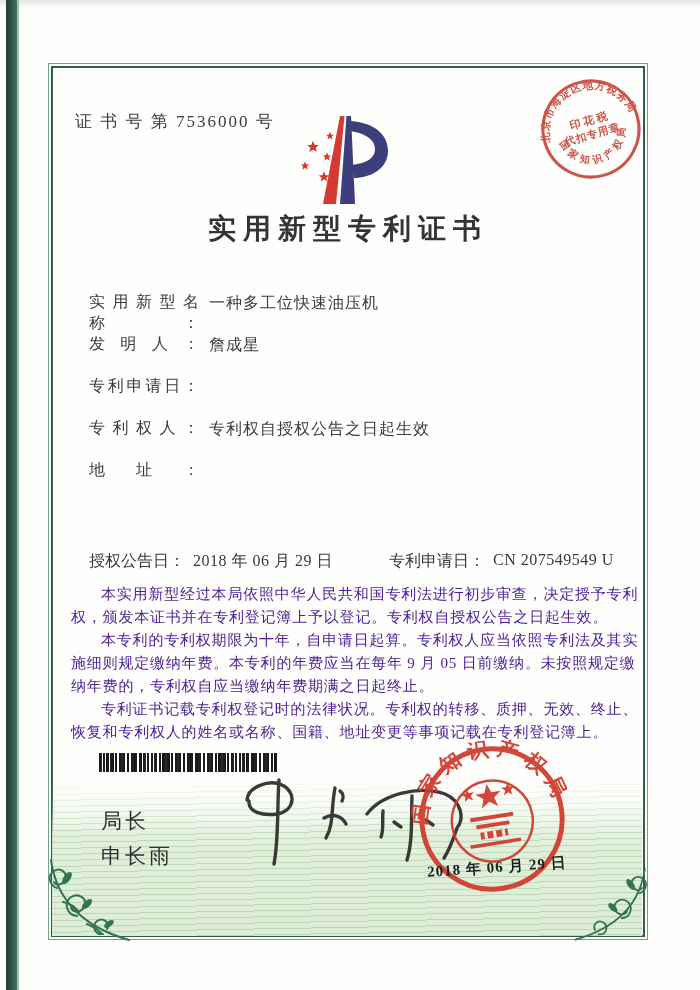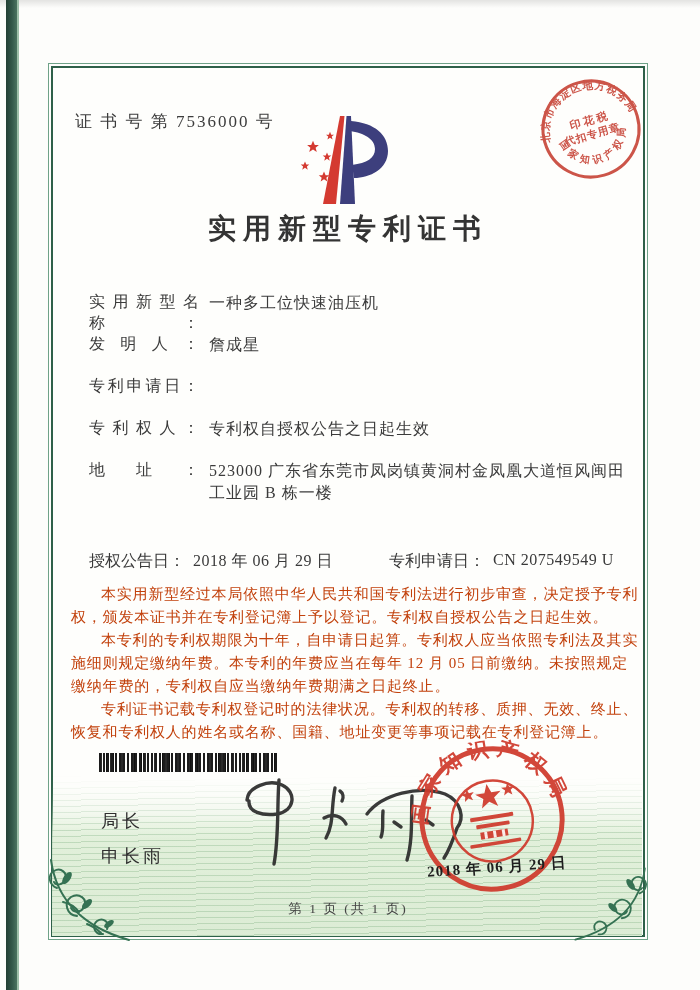--- a/index.html
+++ b/index.html
@@ -32,37 +32,37 @@
   .flabel { width:110px; flex:0 0 110px; text-align:justify; text-align-last:justify;
     letter-spacing:0; color:#3b3b3b; }
   .fvalue { margin-left:10px; letter-spacing:1px; color:#3b3b3b; max-width:420px; line-height:22px; }
   .grant-row { left:40px; top:487px; width:552px; display:flex; font-size:16px; }
   .grant-left { display:flex; width:300px; }
   .grant-right { display:flex; }
   .glabel { width:96px; flex:0 0 96px; text-align:justify; text-align-last:justify; }
   .gvalue { margin-left:8px; letter-spacing:.5px; white-space:nowrap; }
 
   .body-text { left:22px; top:519px; width:572px; font-size:15px; line-height:23px;
-    letter-spacing:.8px; color:#c2410c; }
+    letter-spacing:.8px; color:#4c1d95; }
   .body-text p { text-indent:2em; }
 
   .barcode { left:50px; top:689px; width:178px; height:19px;
     background-image:
       repeating-linear-gradient(90deg,#1c1c1c 0 2px,transparent 2px 4px),
       repeating-linear-gradient(90deg,#111 0 1px,transparent 1px 7px),
       repeating-linear-gradient(90deg,#2a2a2a 0 3px,transparent 3px 11px); }
 
   .guilloche { left:3px; top:712px; width:590px; height:160px;
     background-image:
       repeating-linear-gradient(179deg, rgba(110,165,115,.30) 0 1px, rgba(255,255,255,0) 1px 6px),
       linear-gradient(180deg, rgba(226,240,219,0) 0%, rgba(222,238,214,.9) 40%, #dcecd5 100%);
     -webkit-mask-image:linear-gradient(180deg, transparent 0, #000 55px);
     mask-image:linear-gradient(180deg, transparent 0, #000 55px); }
 
-  .sig-block { left:52px; top:740px; font-size:18px; letter-spacing:3px; color:#2f2f2f; line-height:35px; }
+  .sig-block { left:52px; top:740px; font-size:21px; letter-spacing:3px; color:#2f2f2f; line-height:35px; }
   .sig-svg { left:158px; top:700px; }
   .seal-svg { left:364px; top:676px; }
   .seal-date { left:378px; top:794px; width:140px; text-align:center; font-size:15px;
     letter-spacing:1px; color:#1e1e1e; transform:rotate(-4deg); font-weight:bold; }
 
   .footer { left:0; right:0; top:836px; text-align:center; font-size:13.5px;
     letter-spacing:2px; color:#444; }
 
   .logo-svg { left:247px; top:50px; }
   .stamp-svg { left:487px; top:10px; transform:rotate(-16deg); opacity:.92; }
@@ -127,38 +127,37 @@
     </div>
     <div class="frow">
       <span class="flabel">专利申请日：</span>
     </div>
     <div class="frow">
       <span class="flabel">专利权人：</span>
       <span class="fvalue">专利权自授权公告之日起生效</span>
     </div>
     <div class="frow">
       <span class="flabel">地址：</span>
-      <span class="fvalue">523000 广东省东莞市凤岗镇黄洞村金凤凰大道恒风闽田工业园 B 栋一楼</span>
     </div>
   </div>
 
   <div class="abs grant-row">
     <div class="grant-left">
       <span class="glabel">授权公告日：</span>
       <span class="gvalue">2018 年 06 月 29 日</span>
     </div>
     <div class="grant-right">
       <span class="glabel">专利申请日：</span>
       <span class="gvalue">CN 207549549 U</span>
     </div>
   </div>
 
   <div class="abs body-text">
     <p>本实用新型经过本局依照中华人民共和国专利法进行初步审查，决定授予专利权，颁发本证书并在专利登记簿上予以登记。专利权自授权公告之日起生效。</p>
-    <p>本专利的专利权期限为十年，自申请日起算。专利权人应当依照专利法及其实施细则规定缴纳年费。本专利的年费应当在每年 12 月 05 日前缴纳。未按照规定缴纳年费的，专利权自应当缴纳年费期满之日起终止。</p>
+    <p>本专利的专利权期限为十年，自申请日起算。专利权人应当依照专利法及其实施细则规定缴纳年费。本专利的年费应当在每年 9 月 05 日前缴纳。未按照规定缴纳年费的，专利权自应当缴纳年费期满之日起终止。</p>
     <p>专利证书记载专利权登记时的法律状况。专利权的转移、质押、无效、终止、恢复和专利权人的姓名或名称、国籍、地址变更等事项记载在专利登记簿上。</p>
   </div>
 
   <div class="abs guilloche"></div>
 
   <div class="abs barcode"></div>
 
   <svg class="abs orn orn-left" width="92" height="92" viewBox="0 0 92 92">
     <g fill="none" stroke="#357253" stroke-width="2" stroke-linecap="round">
       <path d="M8,6 C12,36 30,70 86,86"></path>
@@ -227,14 +226,13 @@
       <rect x="66" y="92" width="28" height="7"></rect>
       <rect x="54" y="103" width="52" height="3.5" rx="1"></rect>
       <rect x="70" y="92" width="3" height="7" fill="#fdecea"></rect>
       <rect x="79" y="92" width="3" height="7" fill="#fdecea"></rect>
       <rect x="88" y="92" width="3" height="7" fill="#fdecea"></rect>
     </g>
   </svg>
 
   <div class="abs seal-date">2018 年 06 月 29 日</div>
 
-  <div class="abs footer">第 1 页 (共 1 页)</div>
 </div>
 
 </body></html>

